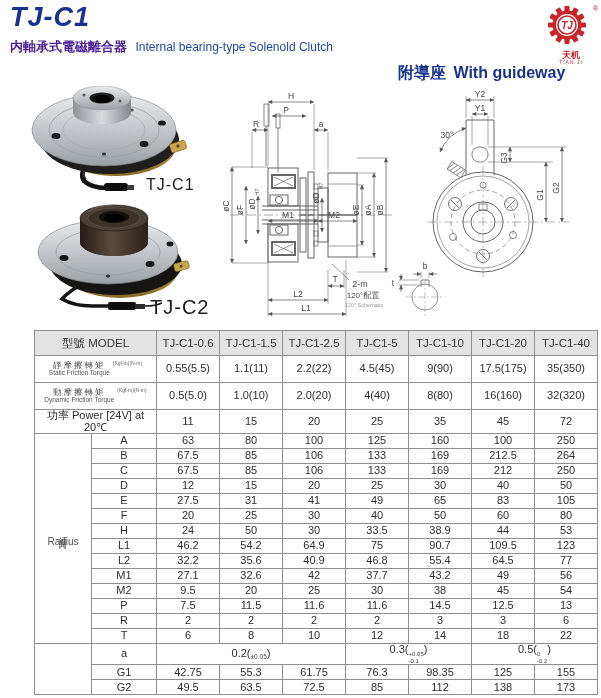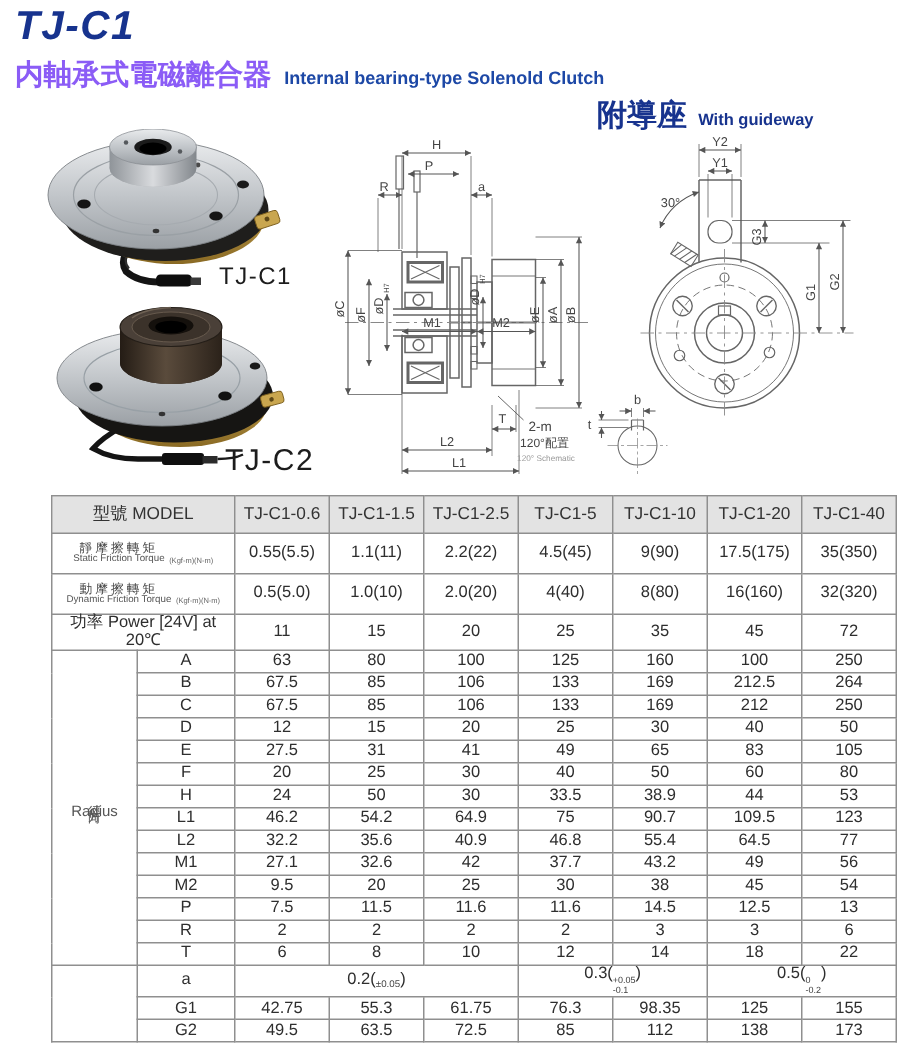--- a/index.html
+++ b/index.html
@@ -2,40 +2,40 @@
 <html><head>
 <meta charset="utf-8">
 <style>
   html,body{margin:0;padding:0;background:#fff;}
   .page{position:relative;width:601px;height:698px;background:#ffffff;overflow:hidden;
         font-family:"Liberation Sans",sans-serif;color:#222;}
   
   .model-code{position:absolute;left:10px;top:2px;font-size:27px;font-weight:bold;
               font-style:italic;color:#17338e;letter-spacing:1px;}
   .subtitle{position:absolute;left:10px;top:37px;white-space:nowrap;}
-  .subtitle .zh{font-size:19px;font-weight:bold;color:#8b5cf6;text-align:right;}
-  .subtitle .en{font-size:12px;font-weight:bold;color:#1d48a6;margin-left:4px;}
+  .subtitle .zh{font-size:13px;font-weight:bold;color:#4c1d95;text-align:right;}
+  .subtitle .en{font-size:12px;font-weight:normal;color:#1d48a6;margin-left:4px;}
   .guideway{position:absolute;left:398px;top:63px;white-space:nowrap;}
-  .guideway .zh{font-size:20px;font-weight:bold;color:#17338e;}
-  .guideway .en{font-size:11px;font-weight:bold;color:#17338e;margin-left:3px;}
+  .guideway .zh{font-size:16px;font-weight:bold;color:#17338e;}
+  .guideway .en{font-size:16px;font-weight:bold;color:#17338e;margin-left:3px;}
   .logo{position:absolute;left:543px;top:3px;width:56px;text-align:center;line-height:1;}
   .logo .zh{font-size:9px;color:#c9252b;font-weight:bold;margin-top:1px;}
   .logo .en{font-size:5px;color:#c9252b;letter-spacing:1px;}
   
   .cap1{position:absolute;left:146px;top:176px;font-size:16px;color:#1c1c1c;letter-spacing:1px;}
   .cap2{position:absolute;left:150px;top:296px;font-size:20px;color:#1c1c1c;letter-spacing:1px;}
   .figsvg{position:absolute;}
   
   table.spec{position:absolute;left:34px;top:330px;width:563px;height:308px;
              border-collapse:collapse;table-layout:fixed;}
   table.spec th,table.spec td{border:1px solid #8f8f8f;text-align:center;vertical-align:middle;
              padding:0;font-size:11px;color:#2e2e2e;font-weight:normal;line-height:1.05;}
   tr.r-hdr{height:25px;} tr.r-hdr th{background:#e3e3e3;font-size:11.5px;color:#333;}
   tr.r-tq{height:27px;} tr.r-pw{height:24px;} tr.r-dim{height:15px;}
-  .tq{display:flex;align-items:flex-end;justify-content:center;gap:3px;}
+  .tq{display:flex;align-items:flex-start;justify-content:center;gap:3px;}
   .tqzh{font-size:8.5px;letter-spacing:2px;color:#444;white-space:nowrap;}
   .tqen{font-size:6.5px;color:#555;letter-spacing:0;white-space:nowrap;}
   .tqunit{font-size:5px;color:#666;white-space:nowrap;}
   .pwlab{font-size:8.5px;color:#444;}
   td.grp{width:57px;}
   .v-zh{writing-mode:vertical-rl;text-orientation:upright;font-size:8.5px;color:#555;
         letter-spacing:2px;margin:0 auto;}
   .v-en{font-size:10px;color:#555;margin-top:1px;}
   .am{font-size:11px;}
   .stk{display:inline-flex;flex-direction:column;font-size:6px;line-height:1.1;
@@ -52,20 +52,44 @@
   <div class="model-code">TJ-C1</div>
   <div class="subtitle">
     <span class="zh">内軸承式電磁離合器</span>
     <span class="en">Internal bearing-type Solenold Clutch</span>
   </div>
   <div class="guideway">
     <span class="zh">附導座</span>
     <span class="en">With guideway</span>
   </div>
 
+  <div class="logo">
+    <svg width="56" height="44" viewBox="0 0 56 44">
+      <g transform="translate(24,22)">
+        <g fill="#c9252b">
+          <g id="teeth">
+            <rect x="-2.6" y="-19" width="5.2" height="6" rx="1"></rect>
+            <rect x="-2.6" y="13" width="5.2" height="6" rx="1"></rect>
+          </g>
+          <use href="#teeth" transform="rotate(30)"></use>
+            <use href="#teeth" transform="rotate(60)"></use>
+          <use href="#teeth" transform="rotate(90)"></use>
+            <use href="#teeth" transform="rotate(120)"></use>
+          <use href="#teeth" transform="rotate(150)"></use>
+          <circle r="14.5"></circle>
+        </g>
+        <circle r="11" fill="#fff"></circle>
+        <circle r="9" fill="none" stroke="#c9252b" stroke-width="1.6"></circle>
+        <text x="0" y="3.6" text-anchor="middle" font-size="10" font-weight="bold" font-style="italic" fill="#c9252b">TJ</text>
+      </g>
+      <text x="50" y="8" font-size="7" fill="#c9252b">®</text>
+    </svg>
+    <div class="zh">天机</div>
+    <div class="en">TIAN JI</div>
+  </div>
 
   <svg class="figsvg" style="left:20px;top:86px;" width="172" height="110" viewBox="0 0 172 110">
     <defs>
       <linearGradient id="silver1" x1="0" y1="0" x2="0" y2="1">
         <stop offset="0" stop-color="#e9ebed"></stop>
           <stop offset="0.5" stop-color="#c2c6ca"></stop>
         <stop offset="1" stop-color="#9ba0a5"></stop>
       </linearGradient>
       <linearGradient id="hub1" x1="0" y1="0" x2="1" y2="0">
         <stop offset="0" stop-color="#8f9499"></stop>

